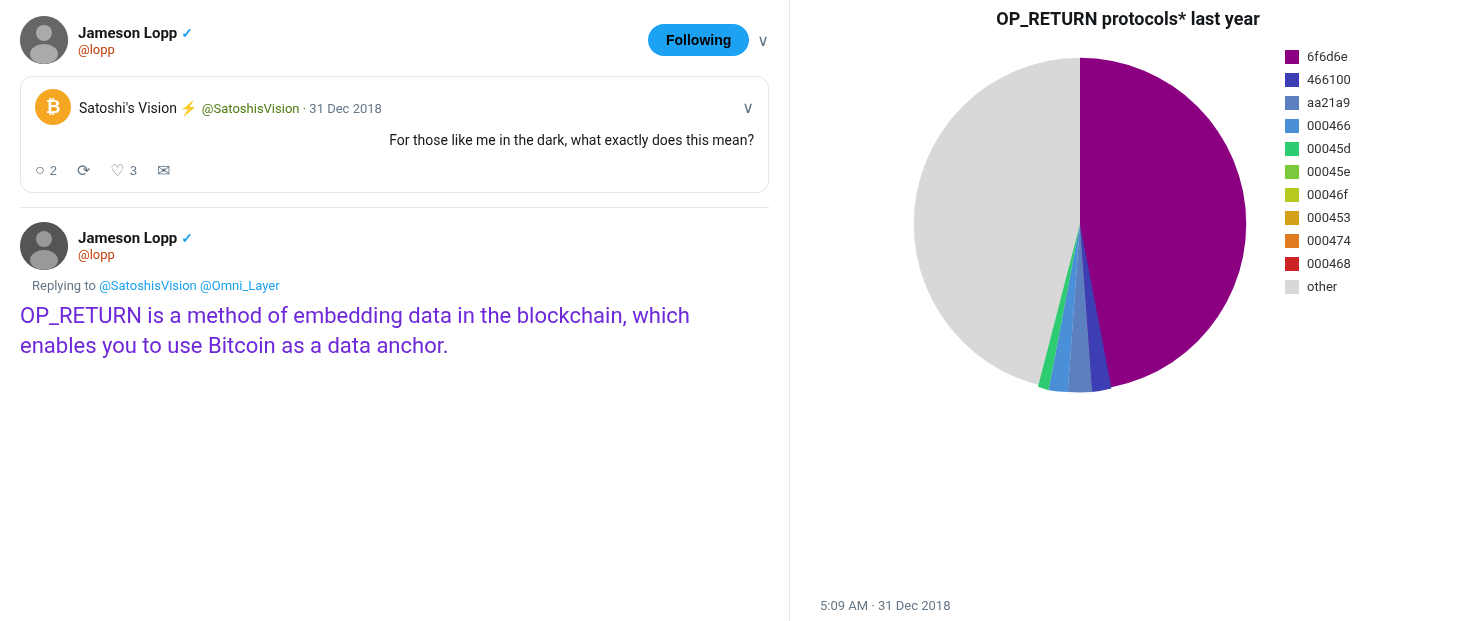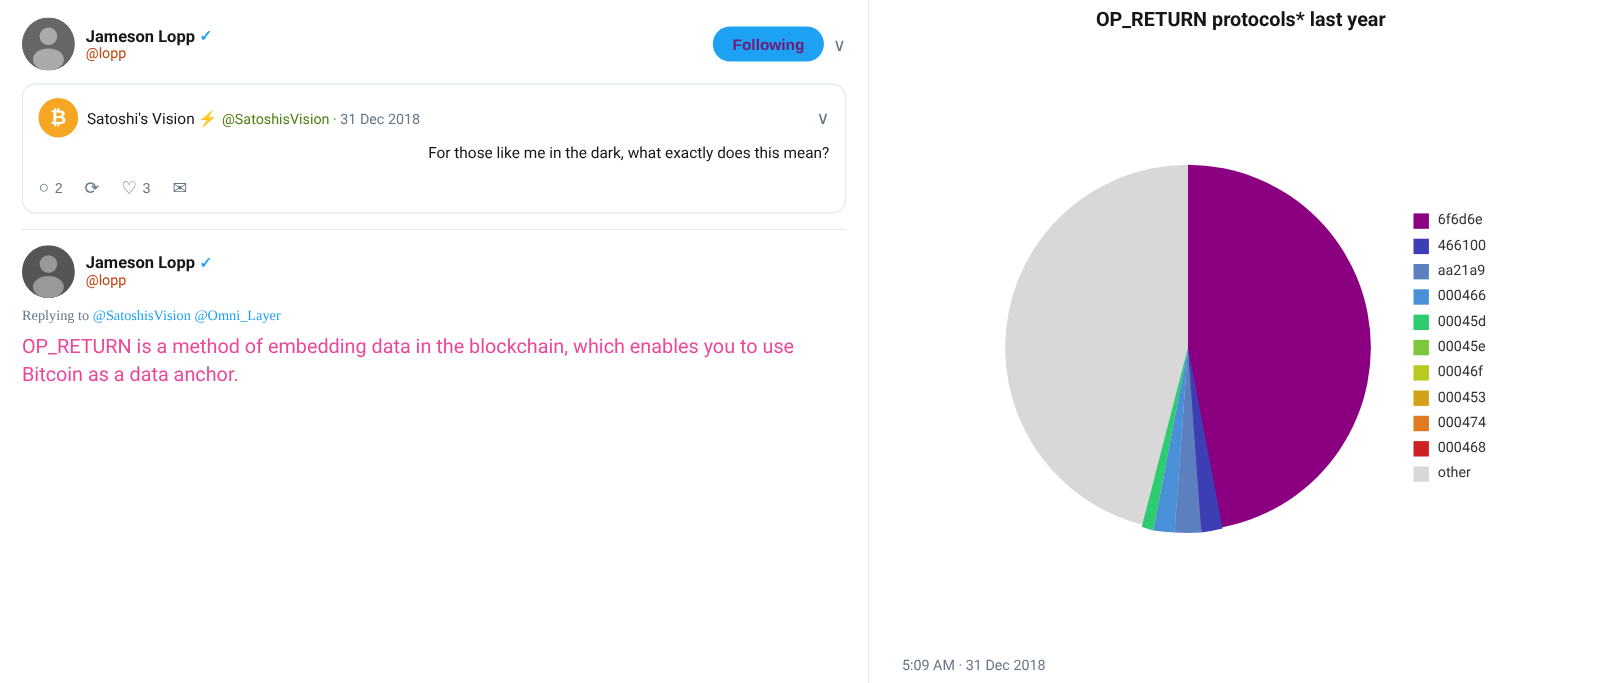--- a/index.html
+++ b/index.html
@@ -68,21 +68,21 @@
     .verified-badge {
       color: #1da1f2;
       font-size: 14px;
     }
     .author-handle {
       font-size: 13px;
       color: #c2410c;
     }
     .follow-btn {
       background: #1da1f2;
-      color: #701a75;
+      color: #000000;
       border: none;
       border-radius: 20px;
       padding: 8px 18px;
       font-size: 14px;
       font-weight: 700;
       cursor: pointer;
       display: flex;
       align-items: flex-end;
       gap: 6px;
     }
@@ -187,31 +187,30 @@
     .second-tweet-header {
       display: flex;
       align-items: center;
       gap: 10px;
       margin-bottom: 8px;
     }
     .reply-label {
       font-size: 13px;
       color: #657786;
       margin-bottom: 8px;
-      margin-left: 0;
-      font-family: Liberation Serif, serif;
+      margin-left: 12px;
     }
     .reply-label a {
       color: #1da1f2;
       text-decoration: none;
     }
     .second-tweet-text {
-      font-size: 18px;
+      font-size: 22px;
       line-height: 1.4;
-      color: #ec4899;
+      color: #6d28d9;
     }
 
     
     .tweet-divider {
       border: none;
       border-top: 1px solid #e1e8ed;
       margin: 14px 0;
     }
 
     
@@ -225,21 +224,21 @@
     .chart-title {
       font-size: 18px;
       font-weight: 700;
       color: #14171a;
       text-align: center;
       margin-bottom: 20px;
     }
 
     .chart-area {
       display: flex;
-      align-items: center;
+      align-items: flex-start;
       justify-content: center;
       gap: 30px;
       flex: 1;
     }
 
     .pie-container {
       position: relative;
       width: 350px;
       height: 350px;
       flex-shrink: 0;

